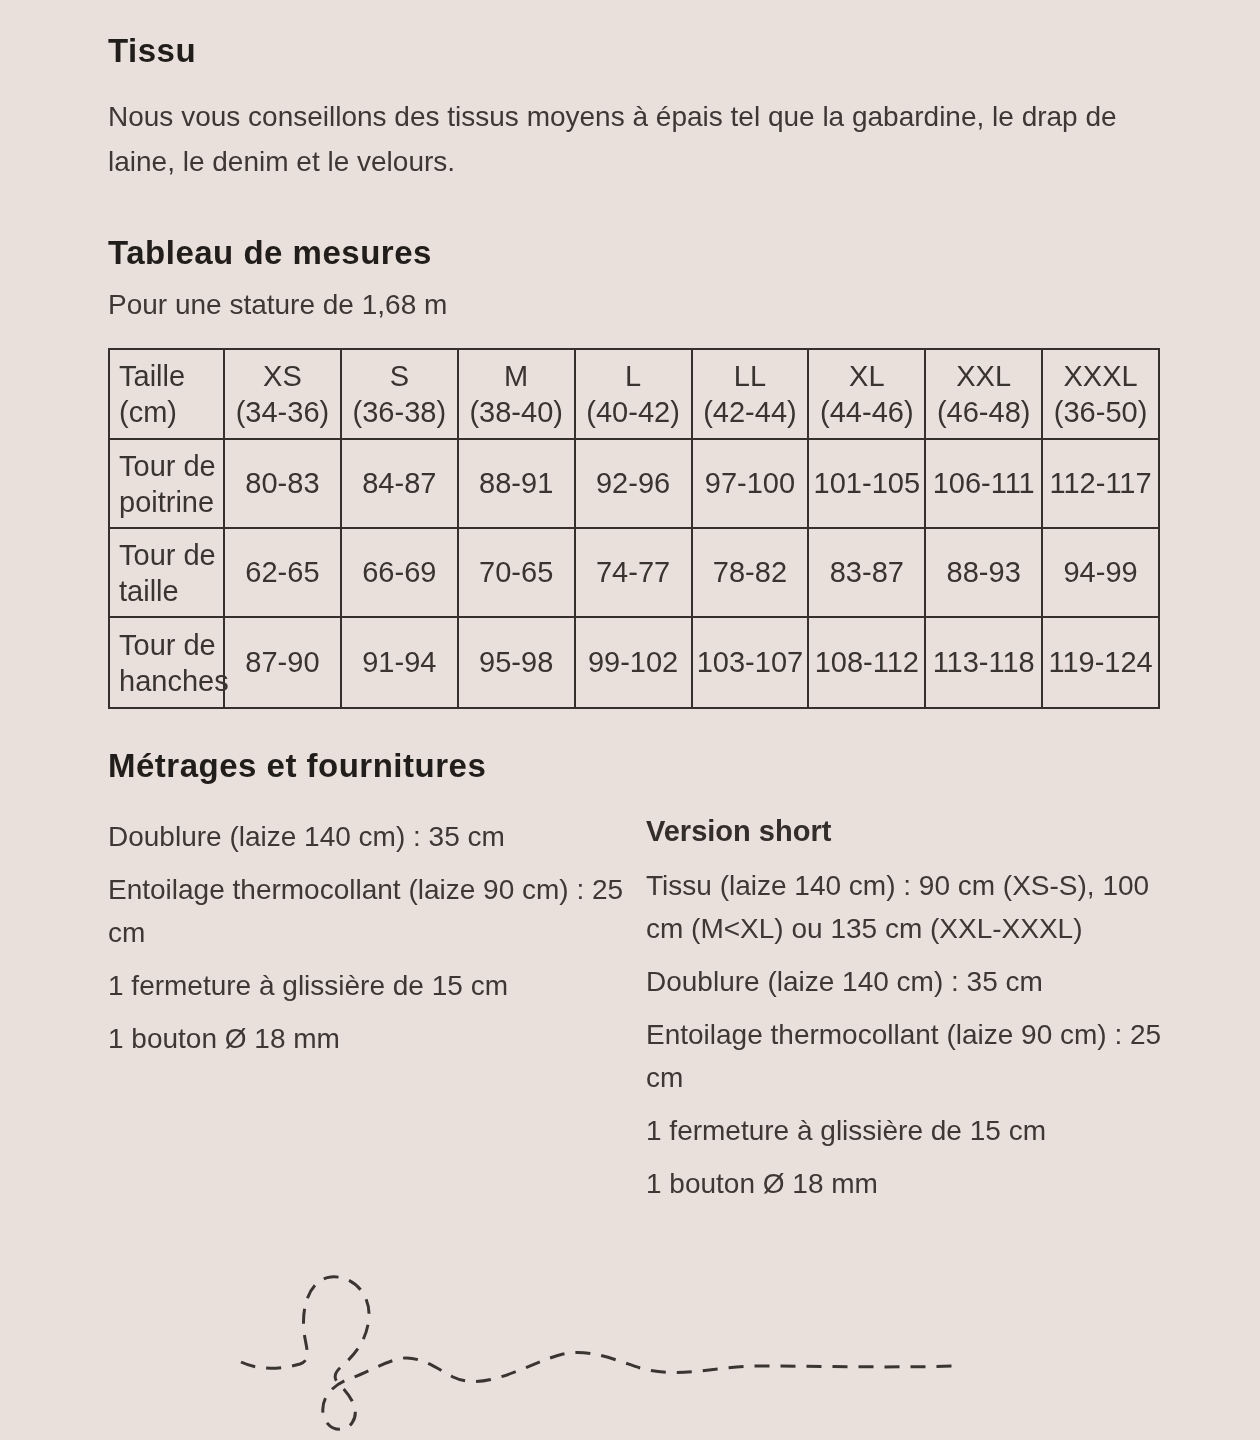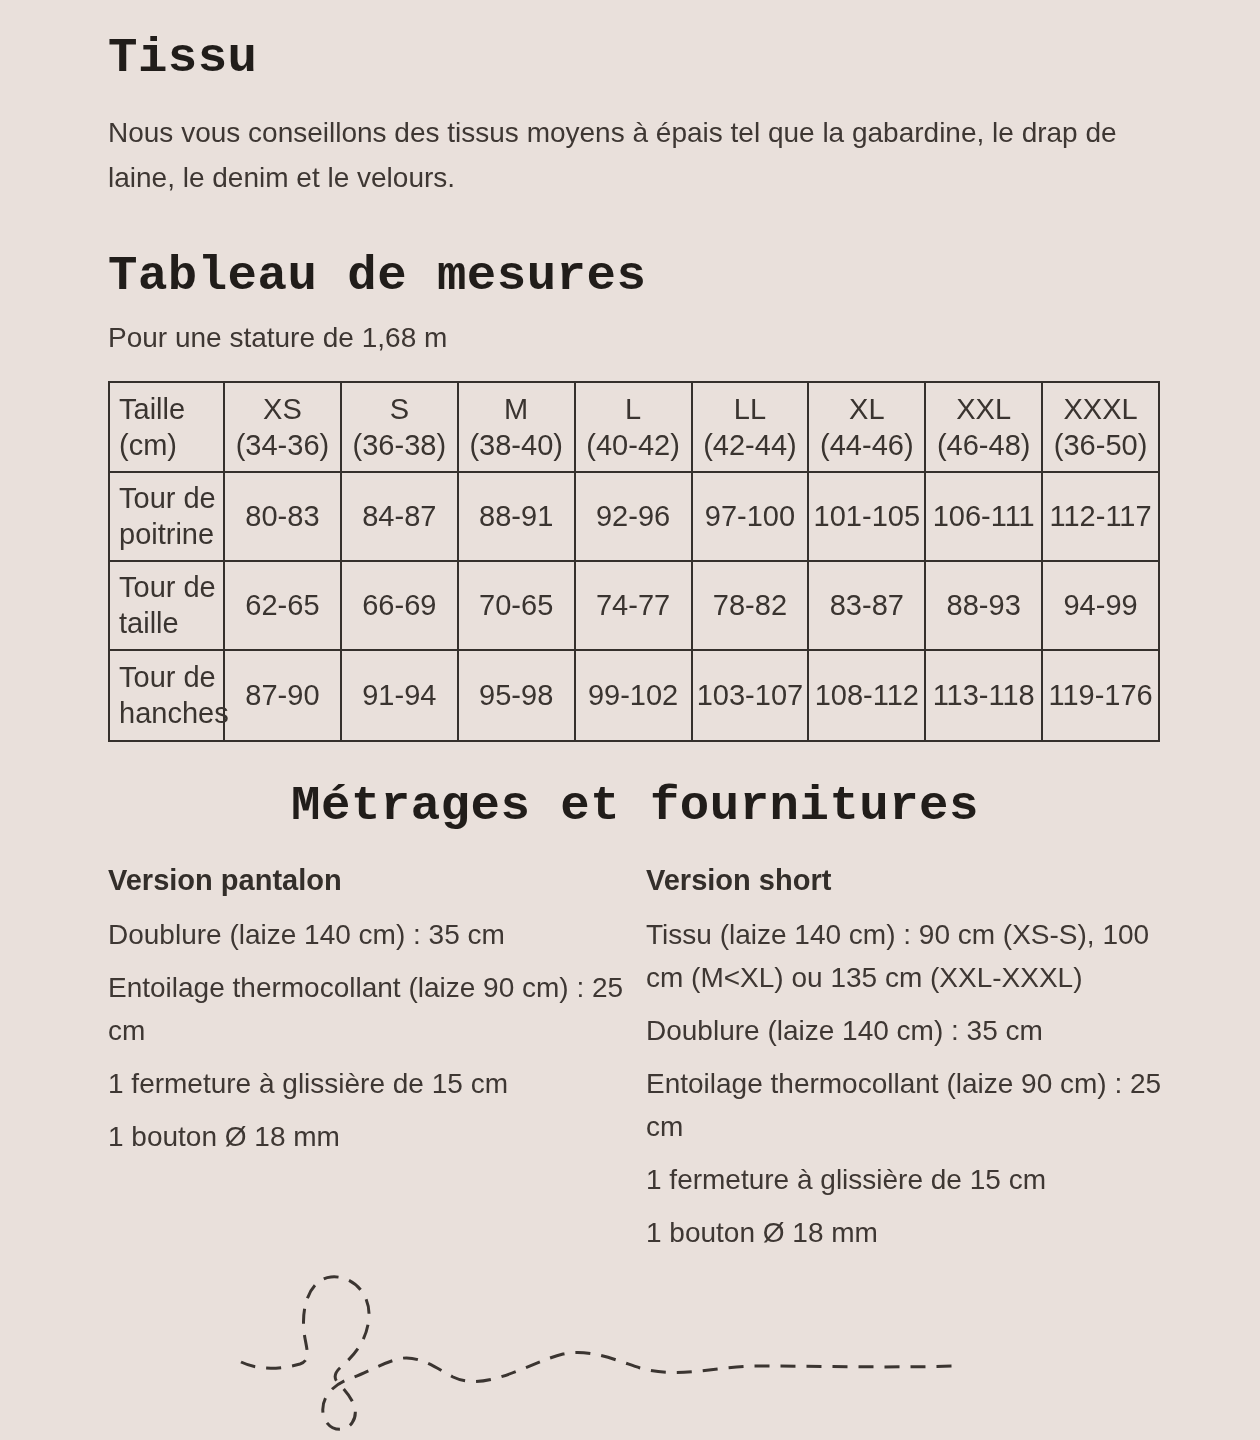--- a/index.html
+++ b/index.html
@@ -7,24 +7,24 @@
     position:relative;
     width:1260px;height:1440px;
     box-sizing:border-box;
     padding:34px 98px 0 108px;
     background:#e9e0db;
     font-family:"Liberation Sans",sans-serif;
     color:#3e3733;
     overflow:hidden;
   }
   h1{
-    font-family:Liberation Mono, monospace;
+    font-family:Liberation Sans, sans-serif;
     font-weight:700;
     color:#211d1a;
-    font-size:49px;
+    font-size:33px;
     line-height:1.02;
     margin:0;
     letter-spacing:.5px;
   }
   .intro{font-size:28px;line-height:45px;margin:26px 0 0;max-width:1046px;}
   .h-mesures{margin-top:52px;}
   .subtitle{font-size:28px;margin:20px 0 0;}
   table.measures{
     border-collapse:collapse;
     width:1052px;
@@ -39,21 +39,21 @@
     vertical-align:middle;
   }
   table.measures thead th{height:84px;text-align:center;line-height:36px;padding:2px 0;}
   table.measures thead th.corner{text-align:left;padding-left:9px;}
   table.measures tbody th{
     text-align:left;padding-left:9px;line-height:36px;font-weight:400;
   }
   table.measures tbody td{text-align:center;}
   table.measures tbody tr{height:89px;}
   table.measures tbody tr:last-child{height:91px;}
-  .h-fournitures{margin-top:40px;text-align:center;}
+  .h-fournitures{margin-top:40px;}
   .columns{display:flex;margin-top:32px;}
   .col{width:520px;}
   .col + .col{margin-left:22px;}
   .col h3{
     font-size:29px;font-weight:700;color:#332e2a;margin:0 0 16px;
   }
   .item{font-size:28px;line-height:43px;margin:0 0 10px;}
   .doodle{position:absolute;left:238px;top:1266px;}
   .doodle path{
     fill:none;
@@ -143,30 +143,29 @@
         </tr>
         <tr>
           <th>Tour de hanches</th>
           <td>87-90</td>
           <td>91-94</td>
           <td>95-98</td>
           <td>99-102</td>
           <td>103-107</td>
           <td>108-112</td>
           <td>113-118</td>
-          <td>119-176</td>
+          <td>119-124</td>
         </tr>
       </tbody>
   </table>
 
   <h1 class="h-fournitures">Métrages et fournitures</h1>
 
   <div class="columns">
     <div class="col">
-      <h3>Version pantalon</h3>
       <div class="items">
           <p class="item">Doublure (laize 140 cm) : 35 cm</p>
           <p class="item">Entoilage thermocollant (laize 90 cm) : 25 cm</p>
           <p class="item">1 fermeture à glissière de 15 cm</p>
           <p class="item">1 bouton Ø 18 mm</p>
         </div>
     </div>
     <div class="col">
       <h3>Version short</h3>
       <div class="items">

